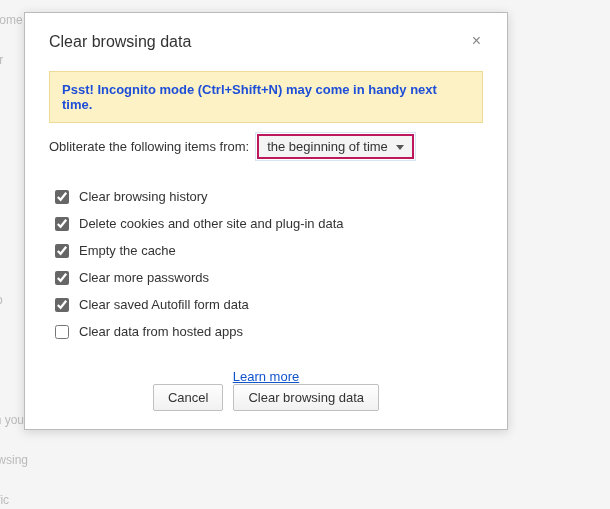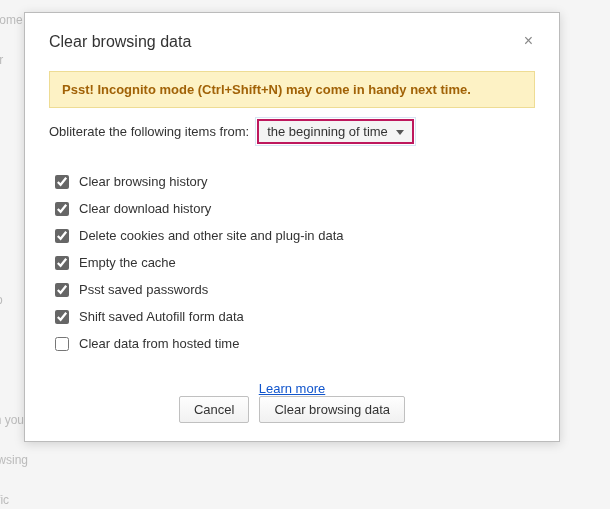--- a/index.html
+++ b/index.html
@@ -17,21 +17,21 @@
       left: -20px; top: 0;
       width: 60px;
       color: #bbb;
       font-size: 12px;
       line-height: 40px;
     }
     .dialog {
       position: absolute;
       left: 24px;
       top: 12px;
-      width: 536px;
+      width: 484px;
       background: #fff;
       border: 1px solid #bbb;
       box-shadow: 0 2px 10px rgba(0,0,0,0.15);
       padding: 20px 24px 18px 24px;
     }
     .dlg-header {
       display: flex;
       justify-content: space-between;
       align-items: flex-start;
       margin-bottom: 14px;
@@ -47,21 +47,21 @@
       cursor: pointer;
       line-height: 1;
       padding: 0 2px;
     }
     .hint-box {
       background: #fdf2c5;
       border: 1px solid #eedc94;
       padding: 10px 12px;
       font-size: 13px;
       font-weight: bold;
-      color: #a16207;
+      color: #1d4ed8;
       margin-bottom: 16px;
       margin-top: 20px;
     }
     .oblit-row {
       font-size: 13px;
       margin-bottom: 14px;
       display: flex;
       align-items: flex-end;
       gap: 8px;
     }
@@ -165,41 +165,37 @@
     </span>
   </div>
 
   <ul class="check-list">
     <li>
       <input type="checkbox" checked="" style="">
       <span>Clear browsing history</span>
     </li>
     <li>
       <input type="checkbox" checked="" style="">
-      <span>Clear download history</span>
-    </li>
-    <li>
-      <input type="checkbox" checked="" style="">
       <span>Delete cookies and other site and plug-in data</span>
     </li>
     <li>
       <input type="checkbox" checked="" style="">
       <span>Empty the cache</span>
     </li>
     <li>
       <input type="checkbox" checked="" style="">
-      <span>Psst saved passwords</span>
-    </li>
-    <li>
-      <input type="checkbox" checked="" style="">
-      <span>Shift saved Autofill form data</span>
+      <span>Clear more passwords</span>
+    </li>
+    <li>
+      <input type="checkbox" checked="" style="">
+      <span>Clear saved Autofill form data</span>
     </li>
     <li>
       <input type="checkbox" style="">
-      <span>Clear data from hosted time</span>
+      <span>Clear data from hosted apps</span>
     </li>
   </ul>
 
   <div class="footer-row">
     <a class="learn-link">Learn more</a>
     <div class="btn-group">
       <button class="btn">Cancel</button>
       <button class="btn">Clear browsing data</button>
     </div>
   </div>

